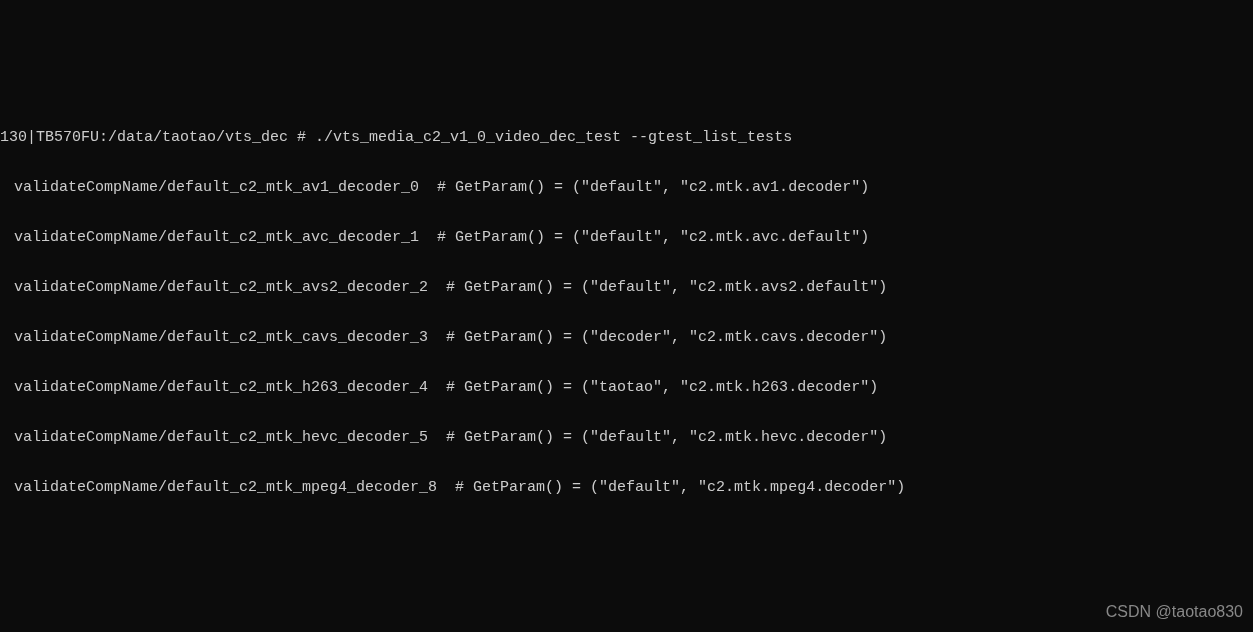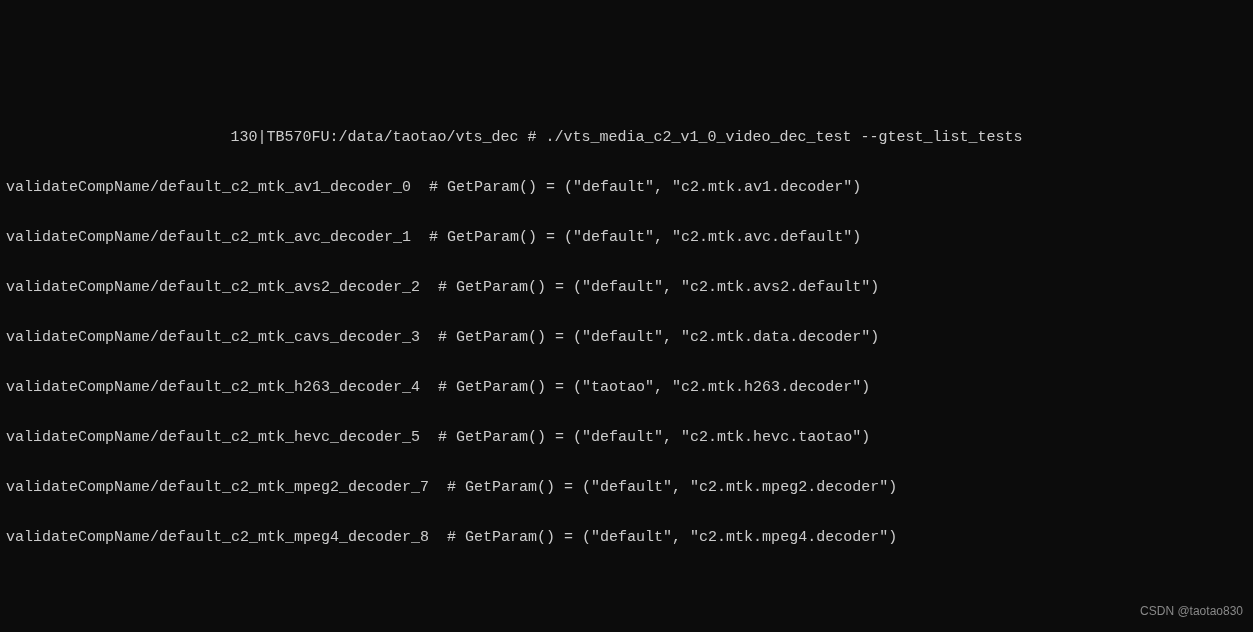--- a/index.html
+++ b/index.html
@@ -17,53 +17,51 @@
       overflow: hidden;
       width: 1253px;
       height: 632px;
       position: relative;
     }
     .terminal {
       padding: 0;
     }
     .prompt-line {
       display: block;
-      text-align: center;
     }
     .test-suite {
       display: block;
     }
     .test-line {
       display: block;
-      padding-left: 6px;
+      padding-left: 14px;
     }
     .watermark {
       position: absolute;
       bottom: 8px;
       right: 10px;
       color: #888888;
-      font-size: 12px;
+      font-size: 16px;
       font-family: Arial, sans-serif;
       white-space: normal;
     }
   </style>
 </head>
 <body>
 
 
 
 <div class="terminal">
 <span class="prompt-line">130|TB570FU:/data/taotao/vts_dec # ./vts_media_c2_v1_0_video_dec_test --gtest_list_tests</span>
 <span class="test-line">validateCompName/default_c2_mtk_av1_decoder_0  # GetParam() = ("default", "c2.mtk.av1.decoder")</span>
 <span class="test-line">validateCompName/default_c2_mtk_avc_decoder_1  # GetParam() = ("default", "c2.mtk.avc.default")</span>
 <span class="test-line">validateCompName/default_c2_mtk_avs2_decoder_2  # GetParam() = ("default", "c2.mtk.avs2.default")</span>
-<span class="test-line">validateCompName/default_c2_mtk_cavs_decoder_3  # GetParam() = ("default", "c2.mtk.data.decoder")</span>
+<span class="test-line">validateCompName/default_c2_mtk_cavs_decoder_3  # GetParam() = ("decoder", "c2.mtk.cavs.decoder")</span>
 <span class="test-line">validateCompName/default_c2_mtk_h263_decoder_4  # GetParam() = ("taotao", "c2.mtk.h263.decoder")</span>
-<span class="test-line">validateCompName/default_c2_mtk_hevc_decoder_5  # GetParam() = ("default", "c2.mtk.hevc.taotao")</span>
-<span class="test-line">validateCompName/default_c2_mtk_mpeg2_decoder_7  # GetParam() = ("default", "c2.mtk.mpeg2.decoder")</span>
+<span class="test-line">validateCompName/default_c2_mtk_hevc_decoder_5  # GetParam() = ("default", "c2.mtk.hevc.decoder")</span>
 <span class="test-line">validateCompName/default_c2_mtk_mpeg4_decoder_8  # GetParam() = ("default", "c2.mtk.mpeg4.decoder")</span>
 
 
 
 
 
 
 
 
 

